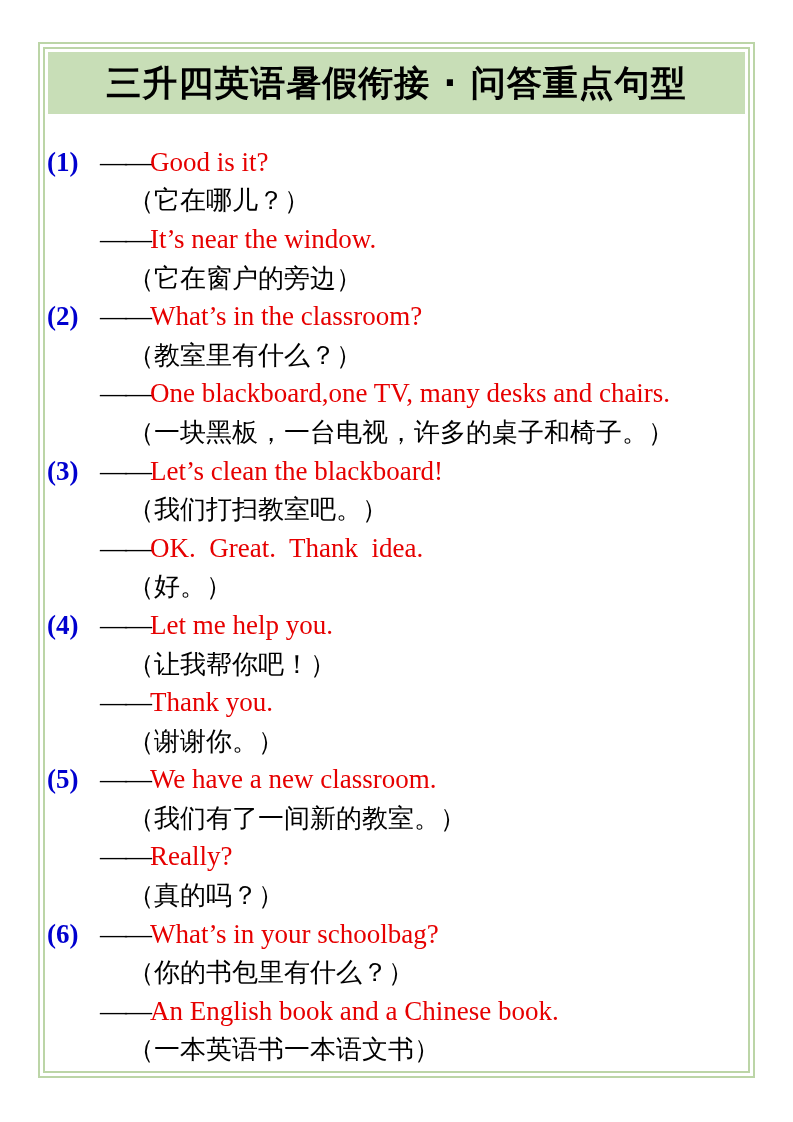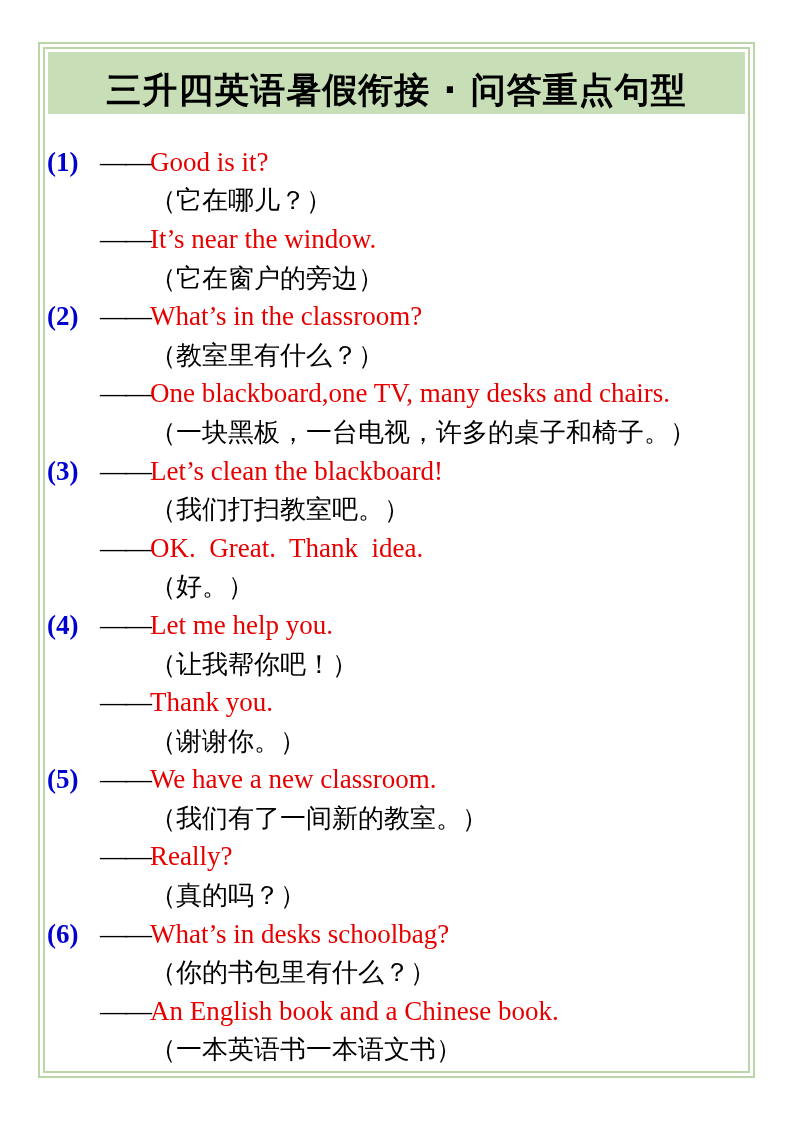--- a/index.html
+++ b/index.html
@@ -16,21 +16,21 @@
     width: 717px; height: 1036px;
     box-sizing: border-box;
     border: 7px double #bcd5a7;
     background: #ffffff;
   }
   .title-bar {
     margin: 3px 3px 0 3px;
     height: 62px;
     background: #c8deb7;
     display: flex;
-    align-items: flex-end;
+    align-items: center;
     justify-content: center;
   }
   .title-text {
     font-family: "DejaVu Sans", "Liberation Sans", sans-serif;
     font-weight: bold;
     font-size: 35px;
     color: #000000;
     letter-spacing: 1px;
     white-space: pre;
   }
@@ -56,21 +56,21 @@
     letter-spacing: -2px;
     font-family: "Liberation Serif", serif;
   }
   .en {
     color: #e60000;
     font-size: 27px;
     font-family: "Liberation Serif", serif;
     white-space: pre;
   }
   .zh {
-    margin-left: 103px;
+    margin-left: 81px;
     font-family: "DejaVu Sans", "Liberation Sans", sans-serif;
     font-size: 26px;
     color: #000000;
     white-space: pre;
   }
 </style>
 </head>
 <body>
 
 <div class="sheet">
@@ -161,21 +161,21 @@
       <span class="dash">——</span>
       <span class="en">Really?</span>
     </div>
     <div class="line">
       <span class="zh">（真的吗？）</span>
     </div>
 
     <div class="line">
       <span class="num">(6)</span>
       <span class="dash">——</span>
-      <span class="en">What’s in desks schoolbag?</span>
+      <span class="en">What’s in your schoolbag?</span>
     </div>
     <div class="line">
       <span class="zh">（你的书包里有什么？）</span>
     </div>
     <div class="line">
       <span class="num"></span>
       <span class="dash">——</span>
       <span class="en">An English book and a Chinese book.</span>
     </div>
     <div class="line">

